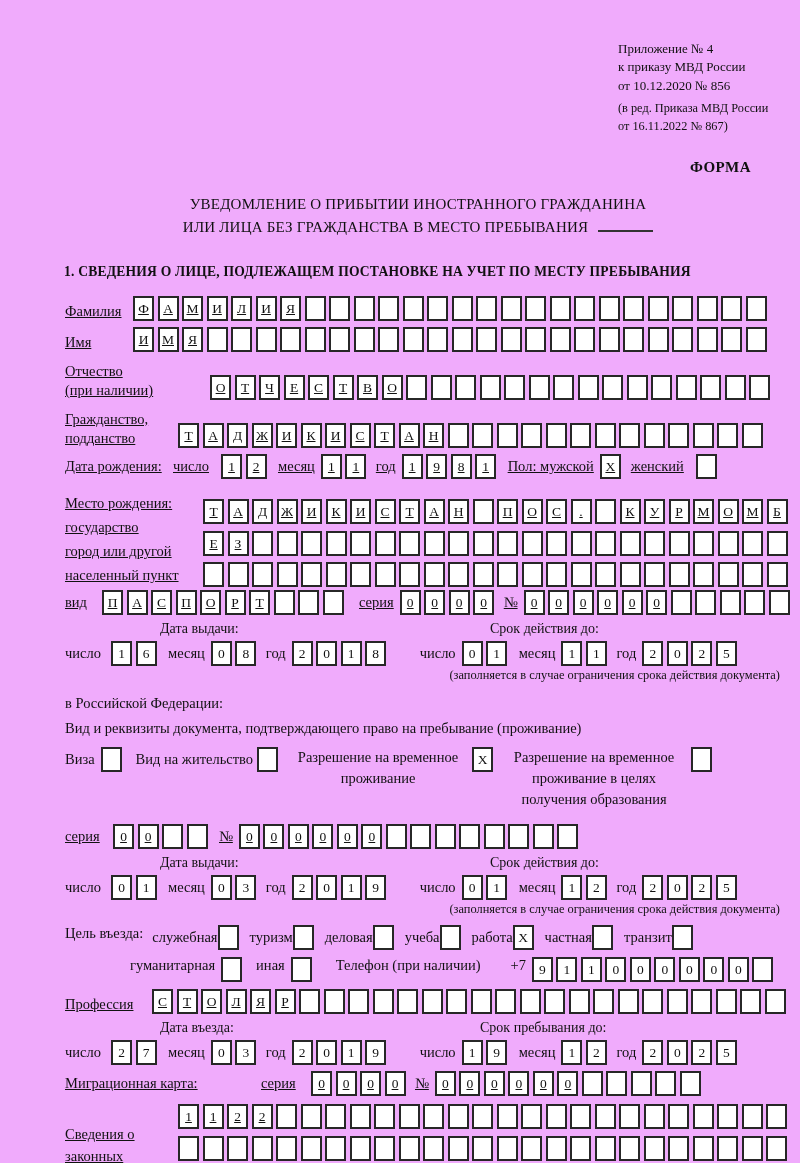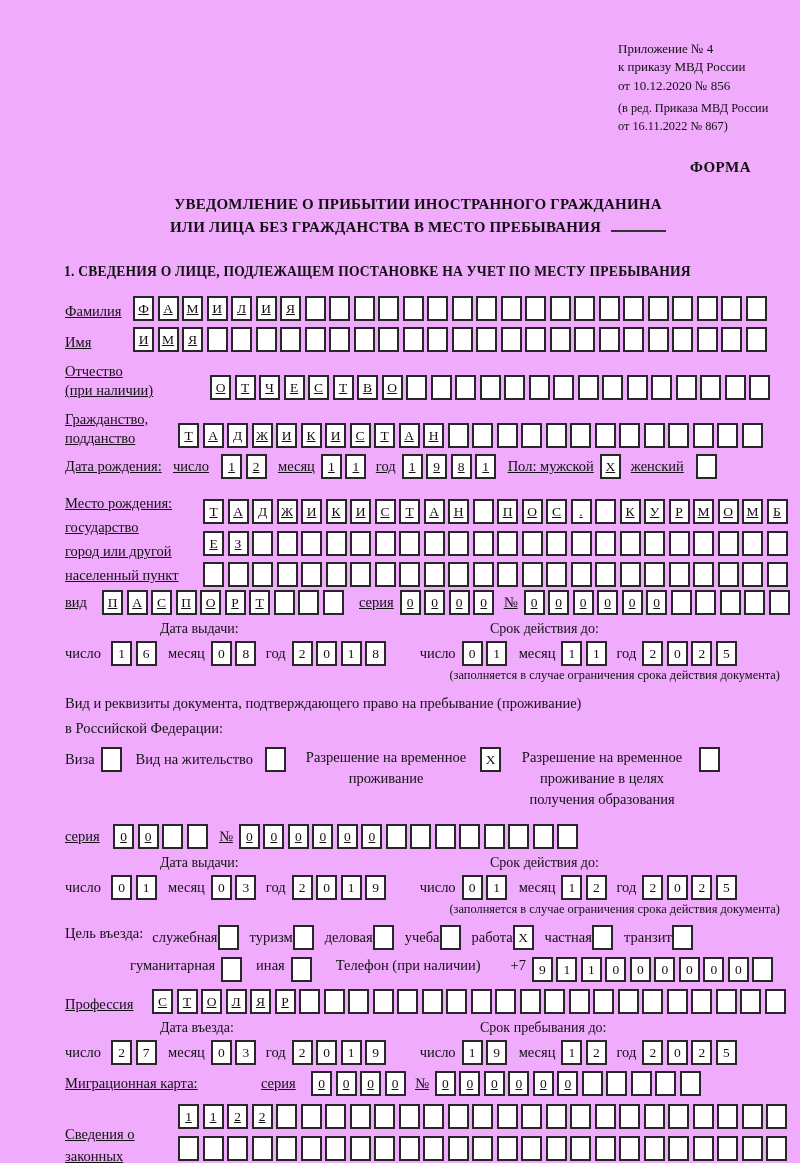--- a/index.html
+++ b/index.html
@@ -6,21 +6,21 @@
   .page{
     width:800px;height:1163px;background:#f0abfc;position:relative;overflow:hidden;
     font-family:"Liberation Serif","DejaVu Serif",serif;color:#111;
   }
   
   .hdr{margin:40px 0 0 618px;font-size:13px;line-height:1.42;}
   .hdr .small{font-size:12.3px;}
   .hdr .gap{margin-top:5px;}
   .forma{margin-top:24px;text-align:right;padding-right:49px;font-weight:bold;font-size:15px;letter-spacing:.5px;}
   
-  .title{margin-top:17px;text-align:center;font-weight:bold;font-size:15px;line-height:23px;letter-spacing:.2px;padding-left:36px;}
+  .title{margin-top:17px;text-align:center;font-weight:normal;font-size:15px;line-height:23px;letter-spacing:.2px;padding-left:36px;}
   .blank{display:inline-block;width:55px;border-bottom:2px solid #333;margin-left:10px;vertical-align:baseline;}
   .sec{margin:25px 0 0 64px;font-weight:bold;font-size:13.6px;letter-spacing:.2px;}
   
   .fbody{margin:16px 0 0 65px;font-size:14.5px;}
   .frow{display:flex;align-items:flex-end;margin-bottom:6px;text-decoration:underline;}
   .lab{flex:none;padding-top:4px;line-height:19px;}
   .w68{width:68px;} .w145{width:145px;} .w113{width:113px;} .w138{width:138px;line-height:24px;} .w87{width:87px;} .w190{width:190px;}
   .cells{display:flex;flex:none;}
   .cell{
     box-sizing:border-box;flex:none;width:21px;height:25px;border:2px solid #272727;
@@ -400,31 +400,31 @@
             <span class="cell">2</span>
             <span class="cell">0</span>
             <span class="cell">2</span>
             <span class="cell">5</span>
           </span>
       </span>
     </div>
     <div class="note">(заполняется в случае ограничения срока действия документа)</div>
 
     <div class="para">
+      <div>в Российской Федерации:</div>
       <div>Вид и реквизиты документа, подтверждающего право на пребывание (проживание)</div>
-      <div>в Российской Федерации:</div>
     </div>
 
     <div class="optrow">
       <span class="inl">
         <span class="slab">Виза</span>
         <span class="cell checkbox"></span>
       </span>
       <span class="inl ml14">
-        <span class="slab" style="padding-right:12px">Вид на жительство</span>
+        <span class="slab" style="padding-right:4px">Вид на жительство</span>
         <span class="cell checkbox"></span>
       </span>
       <span class="inl ml14" style="align-items:flex-start">
         <span class="optxt" style="width:172px">
             <div>Разрешение на временное</div>
             <div>проживание</div>
           </span>
         <span class="ml8 cell checkbox">X</span>
       </span>
       <span class="inl ml12" style="align-items:flex-start">

